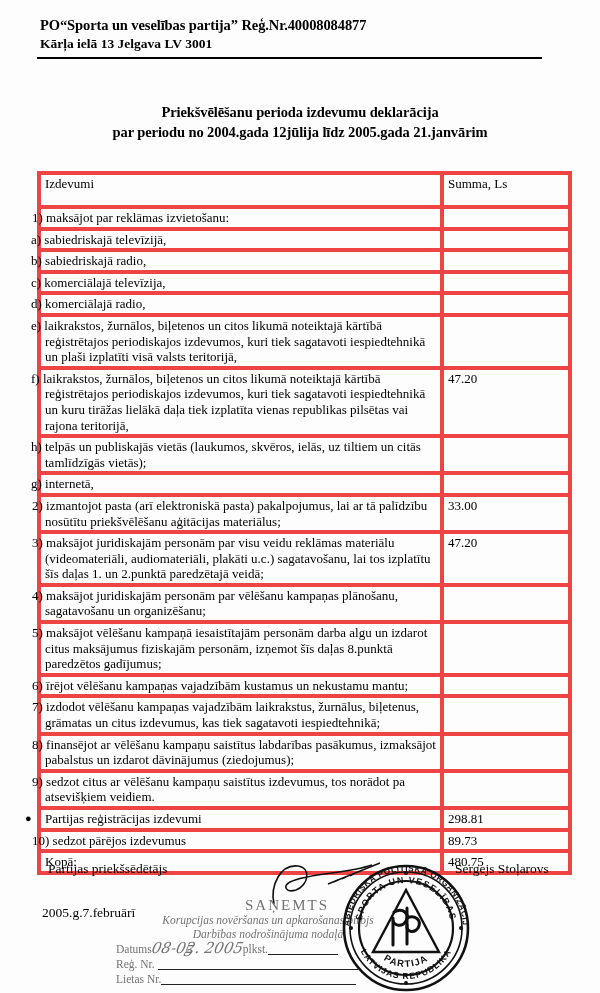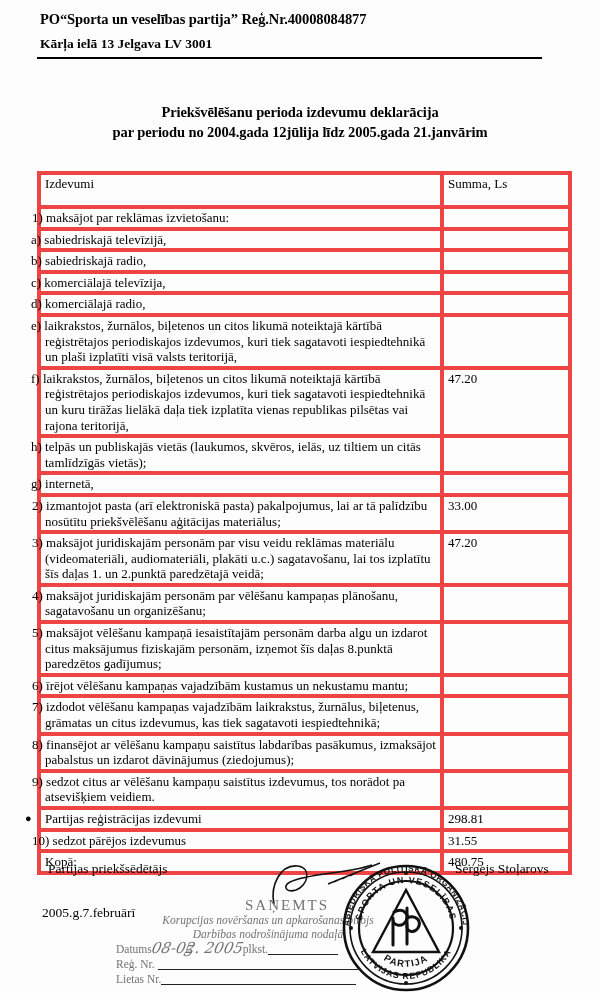--- a/index.html
+++ b/index.html
@@ -19,21 +19,21 @@
   .page {
     position: absolute;
     inset: 0;
     background: #fdfdfd;
   }
 
   
   .org-line {
     position: absolute;
     left: 40px;
-    top: 11px;
+    top: 17px;
     font-size: 14.5px;
     font-weight: bold;
     letter-spacing: -0.1px;
     white-space: nowrap;
   }
   .addr-line {
     position: absolute;
     left: 40px;
     top: 36px;
     font-size: 13.5px;
@@ -290,21 +290,21 @@
         <tr>
           <td class="lvl1">9) sedzot citus ar vēlēšanu kampaņu saistītus izdevumus, tos norādot pa atsevišķiem veidiem.</td>
           <td class="sum-cell"></td>
         </tr>
         <tr>
           <td class="bullet-row"><span class="bullet-dot">●</span><span>Partijas reģistrācijas izdevumi</span></td>
           <td class="sum-cell">298.81</td>
         </tr>
         <tr>
           <td class="lvl1">10) sedzot pārējos izdevumus</td>
-          <td class="sum-cell">31.55</td>
+          <td class="sum-cell">89.73</td>
         </tr>
       </tbody>
     <tfoot>
       <tr>
         <td class="total-label">Kopā:</td>
         <td class="sum-cell">480.75</td>
       </tr>
     </tfoot>
   </table>
 

